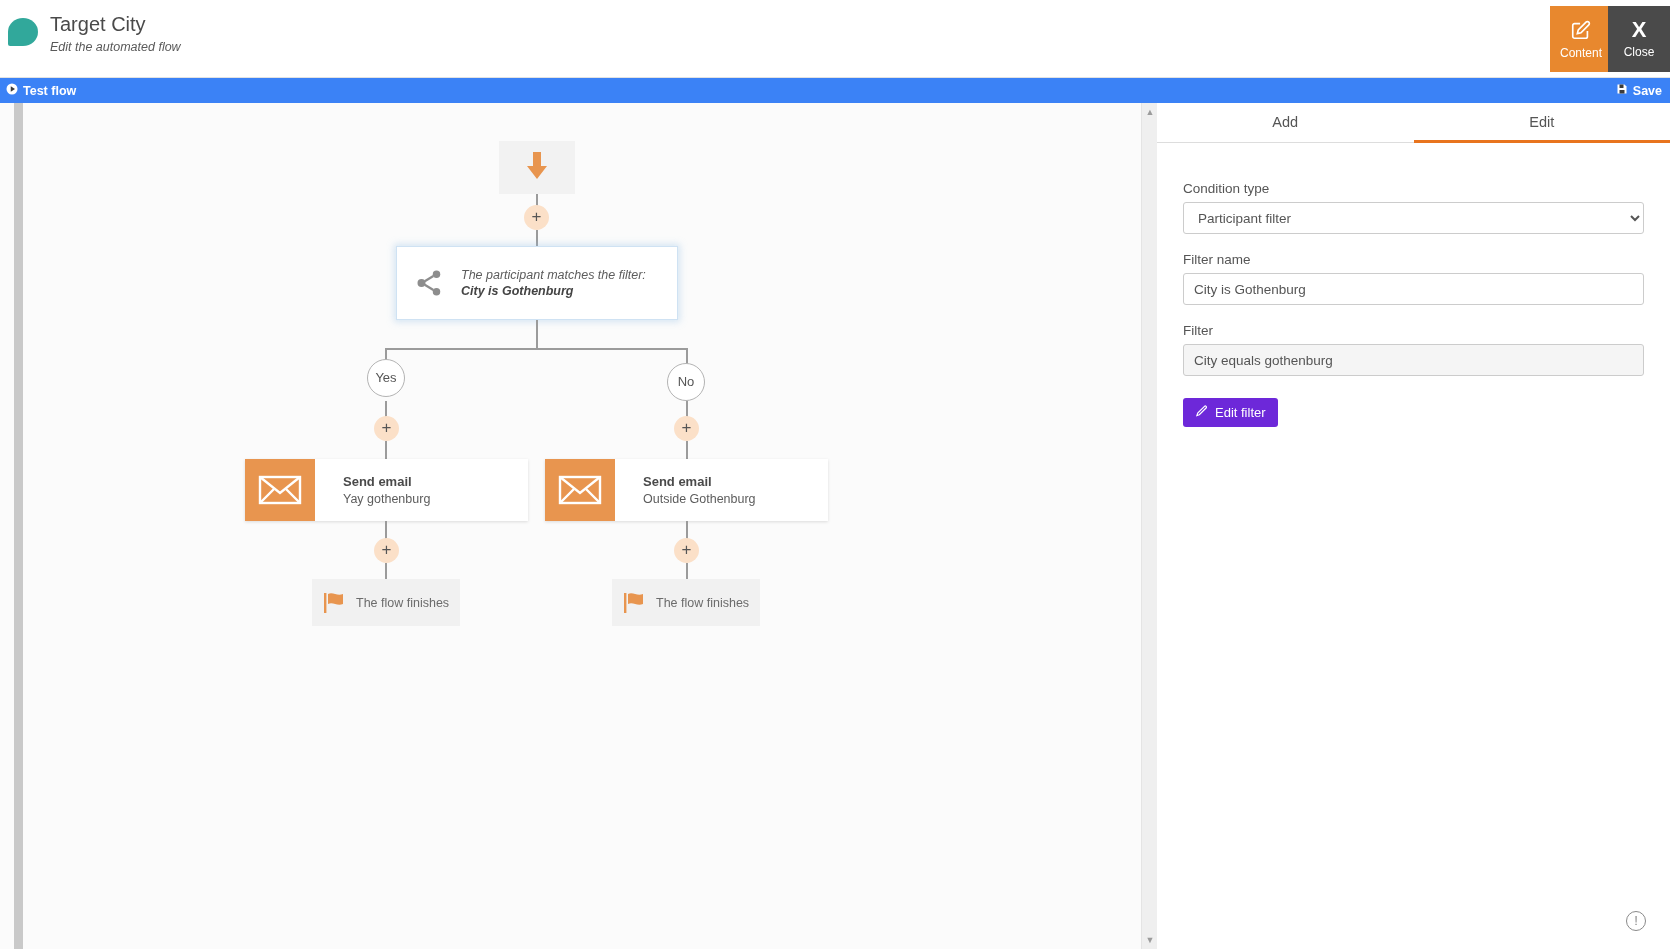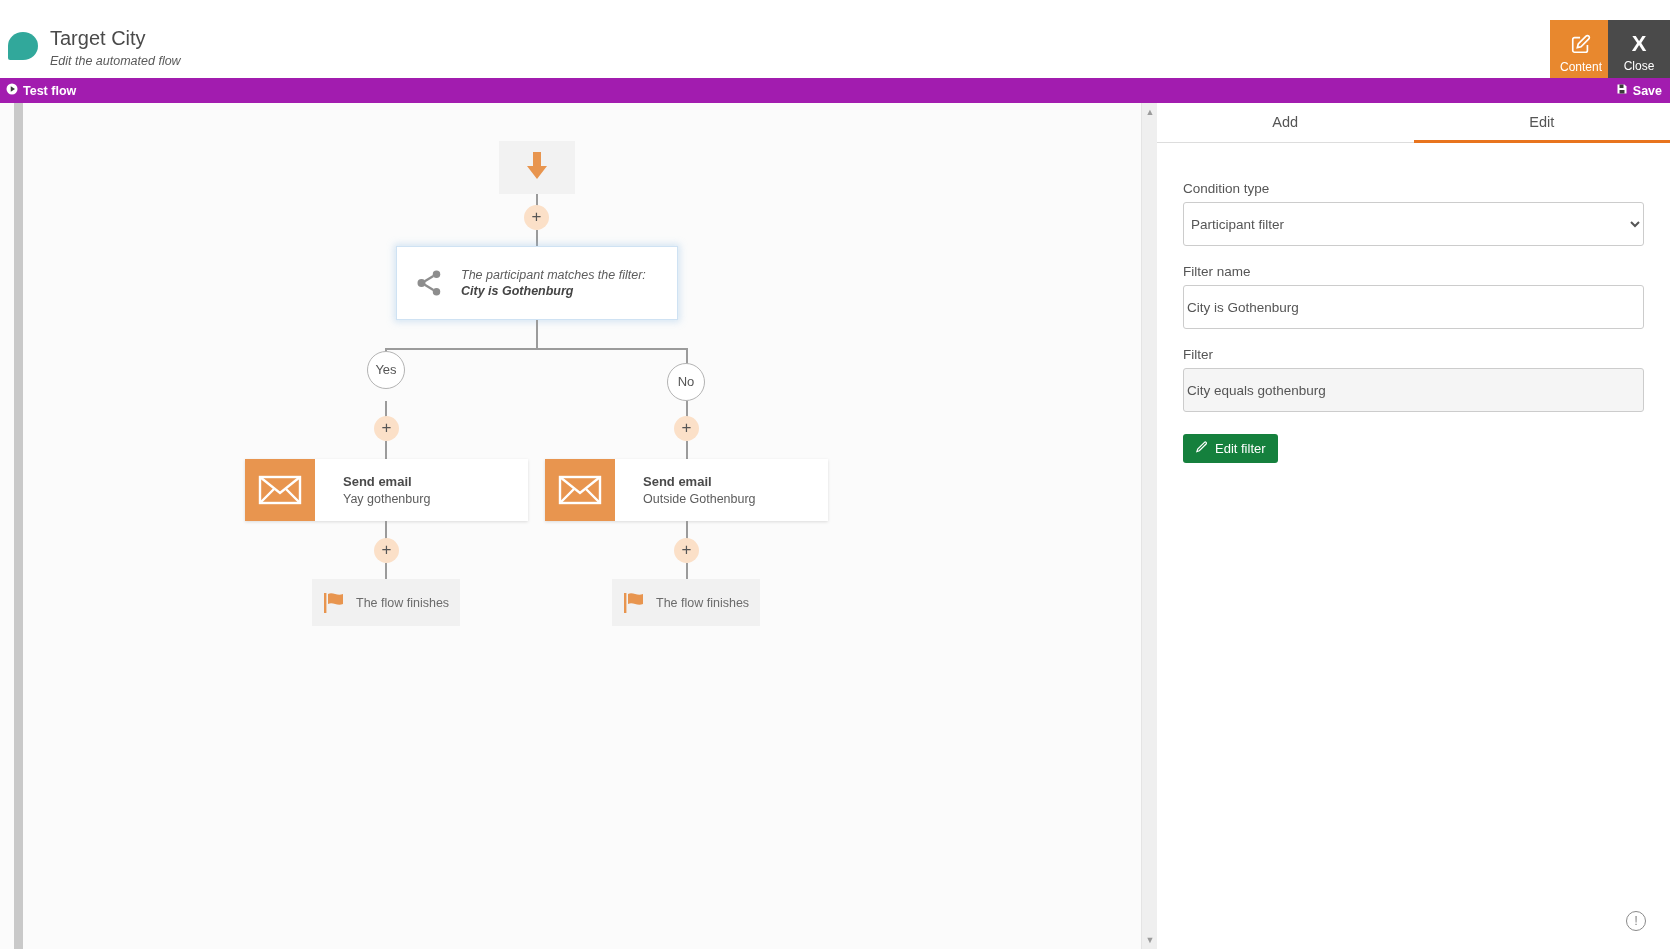--- a/index.html
+++ b/index.html
@@ -7,21 +7,21 @@
     margin: 0; padding: 0;
     width: 1670px; height: 949px;
     overflow: hidden;
     background: #ffffff;
     font-family: "Liberation Sans", sans-serif;
   }
   #app { position: relative; width: 1670px; height: 949px; }
 
   
   .header {
-    position: absolute; top: 14px; left: 0; width: 1670px; height: 78px;
+    position: absolute; top: 0; left: 0; width: 1670px; height: 78px;
     background: #ffffff; border-bottom: 1px solid #e2e2e2;
   }
   .brand-bubble {
     position: absolute; left: 8px; top: 18px; width: 30px; height: 28px;
     background: #31a89b; border-radius: 50% 50% 50% 2px;
   }
   .brand-text { position: absolute; left: 50px; top: 12px; }
   .brand-title {
     font-size: 20px; color: #4a4a4a; font-weight: 400; line-height: 24px;
   }
@@ -35,21 +35,21 @@
     color: #ffffff; font-size: 12px;
   }
   .hdr-btn.content { right: 58px; background: #e8882e; }
   .hdr-btn.close   { right: 0px;  background: #4a4a4a; }
   .hdr-btn svg { display: block; }
   .hdr-btn .x-glyph { font-size: 22px; font-weight: bold; line-height: 20px; }
 
   
   .toolbar {
     position: absolute; top: 78px; left: 0; width: 1670px; height: 27px;
-    background: #a21caf; color: #ffffff;
+    background: #3b82f6; color: #ffffff;
   }
   .toolbar-left {
     position: absolute; left: 6px; top: 0; height: 25px;
     display: flex; align-items: center; gap: 5px;
     font-size: 12.5px; font-weight: bold; cursor: pointer;
   }
   .toolbar-right {
     position: absolute; right: 8px; top: 0; height: 25px;
     display: flex; align-items: center; gap: 5px;
     font-size: 12.5px; font-weight: bold; cursor: pointer;
@@ -144,29 +144,29 @@
   }
   .panel-tab.active { border-bottom-color: #e8741e; }
   .panel-inner { padding: 20px 26px 0 26px; }
   .panel-title {
     font-size: 23px; color: #4a4a4a; font-weight: 400;
     padding-bottom: 14px; border-bottom: 1px solid #e3e3e3;
   }
   .field { margin-top: 18px; }
   .field-label { font-size: 13.5px; color: #555; margin-bottom: 6px; }
   .field-input {
-    width: 100%; height: 44px; border: 1px solid #ccc; border-radius: 3px;
-    padding: 0 3px; font-size: 13.5px; color: #555; background: #fff;
+    width: 100%; height: 32px; border: 1px solid #ccc; border-radius: 3px;
+    padding: 0 10px; font-size: 13.5px; color: #555; background: #fff;
     font-family: "Liberation Sans", sans-serif;
   }
   select.field-input { cursor: pointer; appearance: auto; }
   .field-input.readonly { background: #f5f5f5; color: #555; }
   .btn-edit-filter {
     margin-top: 22px; display: inline-flex; align-items: center; gap: 7px;
-    height: 29px; padding: 0 12px; background: #15803d; border: none;
+    height: 29px; padding: 0 12px; background: #6d28d9; border: none;
     border-radius: 3px; color: #fff; font-size: 13px; cursor: pointer;
     font-family: "Liberation Sans", sans-serif;
   }
   .help-icon {
     position: absolute; right: 24px; bottom: 18px; width: 20px; height: 20px;
     border: 1.6px solid #8a8a8a; border-radius: 50%; color: #8a8a8a;
     font-size: 13px; line-height: 17px; text-align: center; cursor: pointer;
   }
 </style>
 </head>
@@ -246,21 +246,21 @@
       <div class="cond-text">
         <span>The participant matches the filter: </span><b>City is Gothenburg</b>
       </div>
     </div>
 
     <div class="line-v" style="left:536px; top:217px; height:29px;"></div>
     <div class="line-h" style="left:386px; top:245px; width:302px;"></div>
     <div class="line-v" style="left:385px; top:245px; height:18px;"></div>
     <div class="line-v" style="left:686px; top:245px; height:18px;"></div>
 
-    <div class="yn-circle" style="left:367px; top:248px;">Yes</div>
+    <div class="yn-circle" style="left:367px; top:256px;">Yes</div>
     <div class="yn-circle" style="left:667px; top:260px;">No</div>
 
     <div class="line-v" style="left:385px; top:298px; height:16px;"></div>
     <div class="plus-node" style="left:374px; top:313px;">+</div>
     <div class="line-v" style="left:385px; top:338px; height:21px;"></div>
 
     <div class="email-card" style="left:245px; top:356px;">
       <div class="email-icon">
         <svg width="44" height="32" viewBox="0 0 44 32" fill="none" stroke="#ffffff" stroke-width="2.4">
           <rect x="2" y="3" width="40" height="26"></rect>

